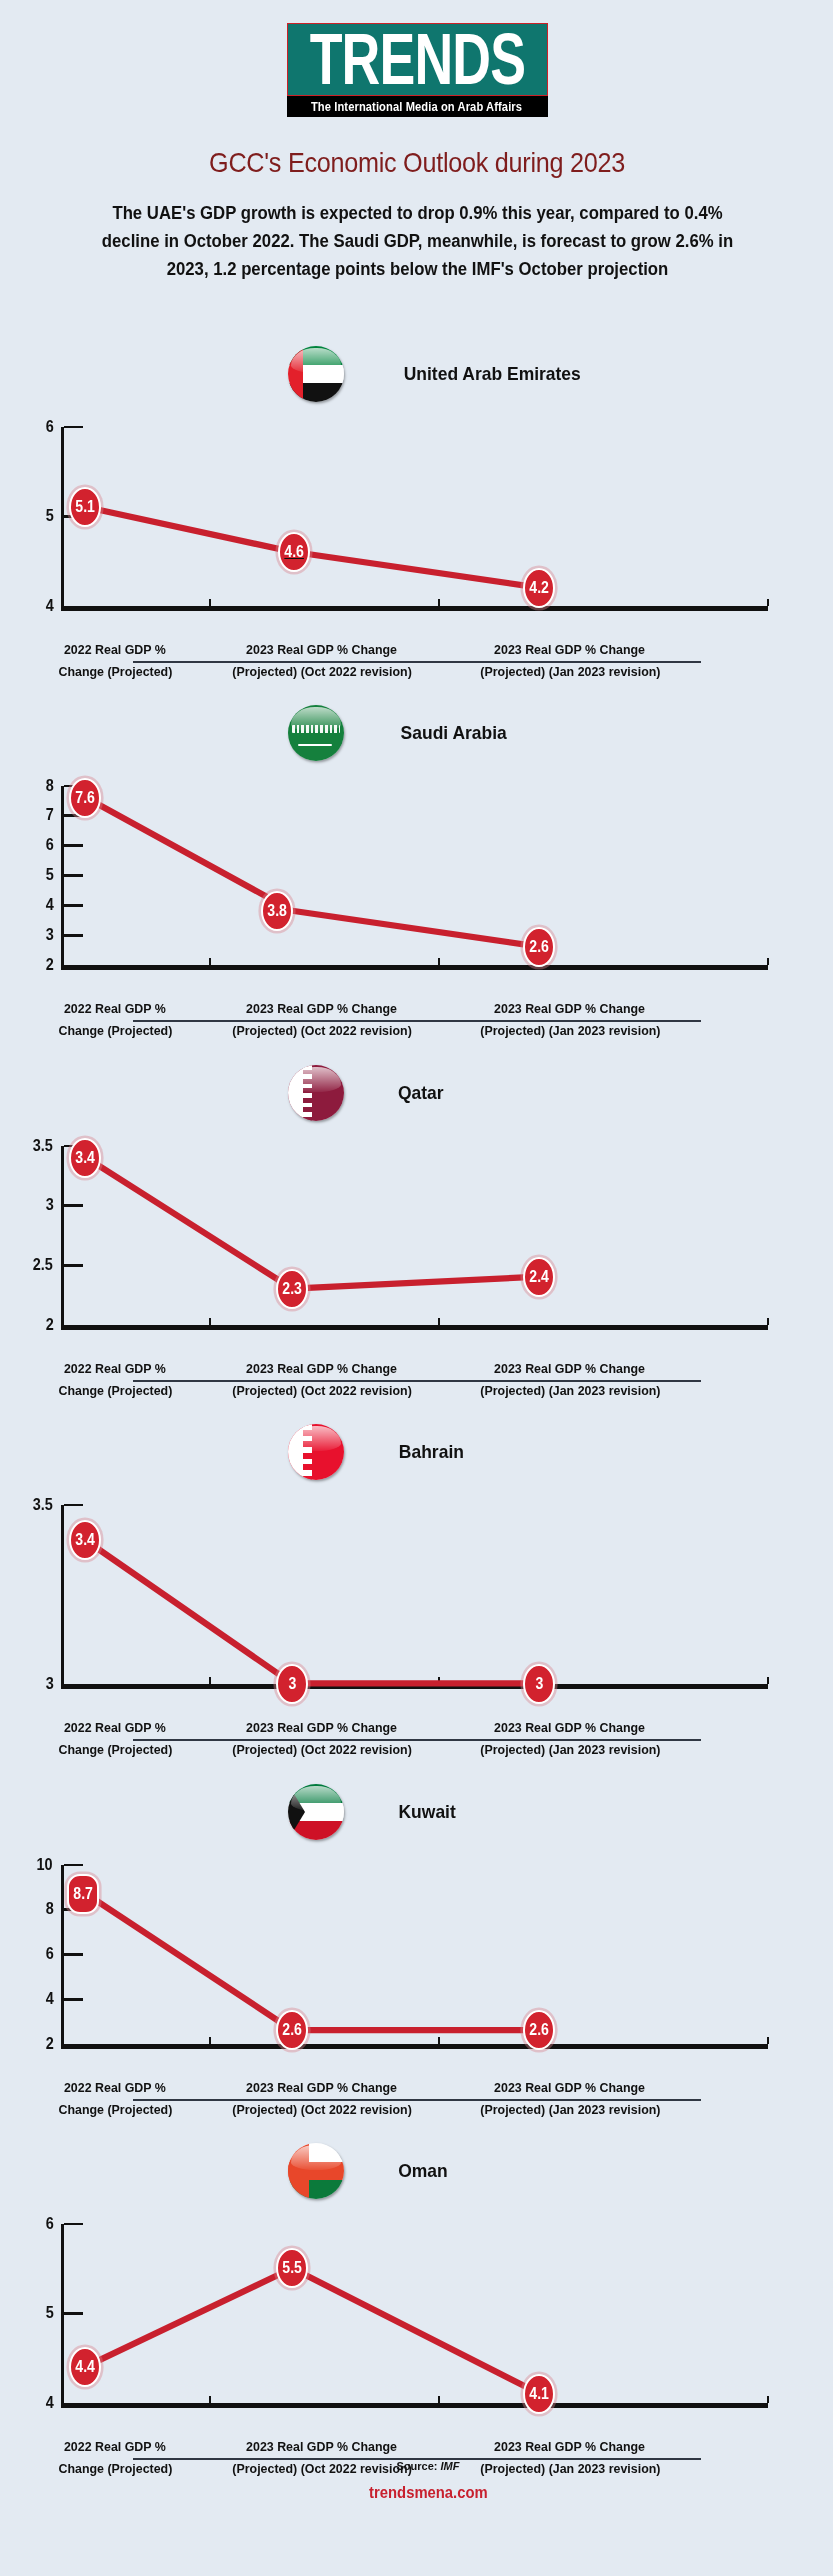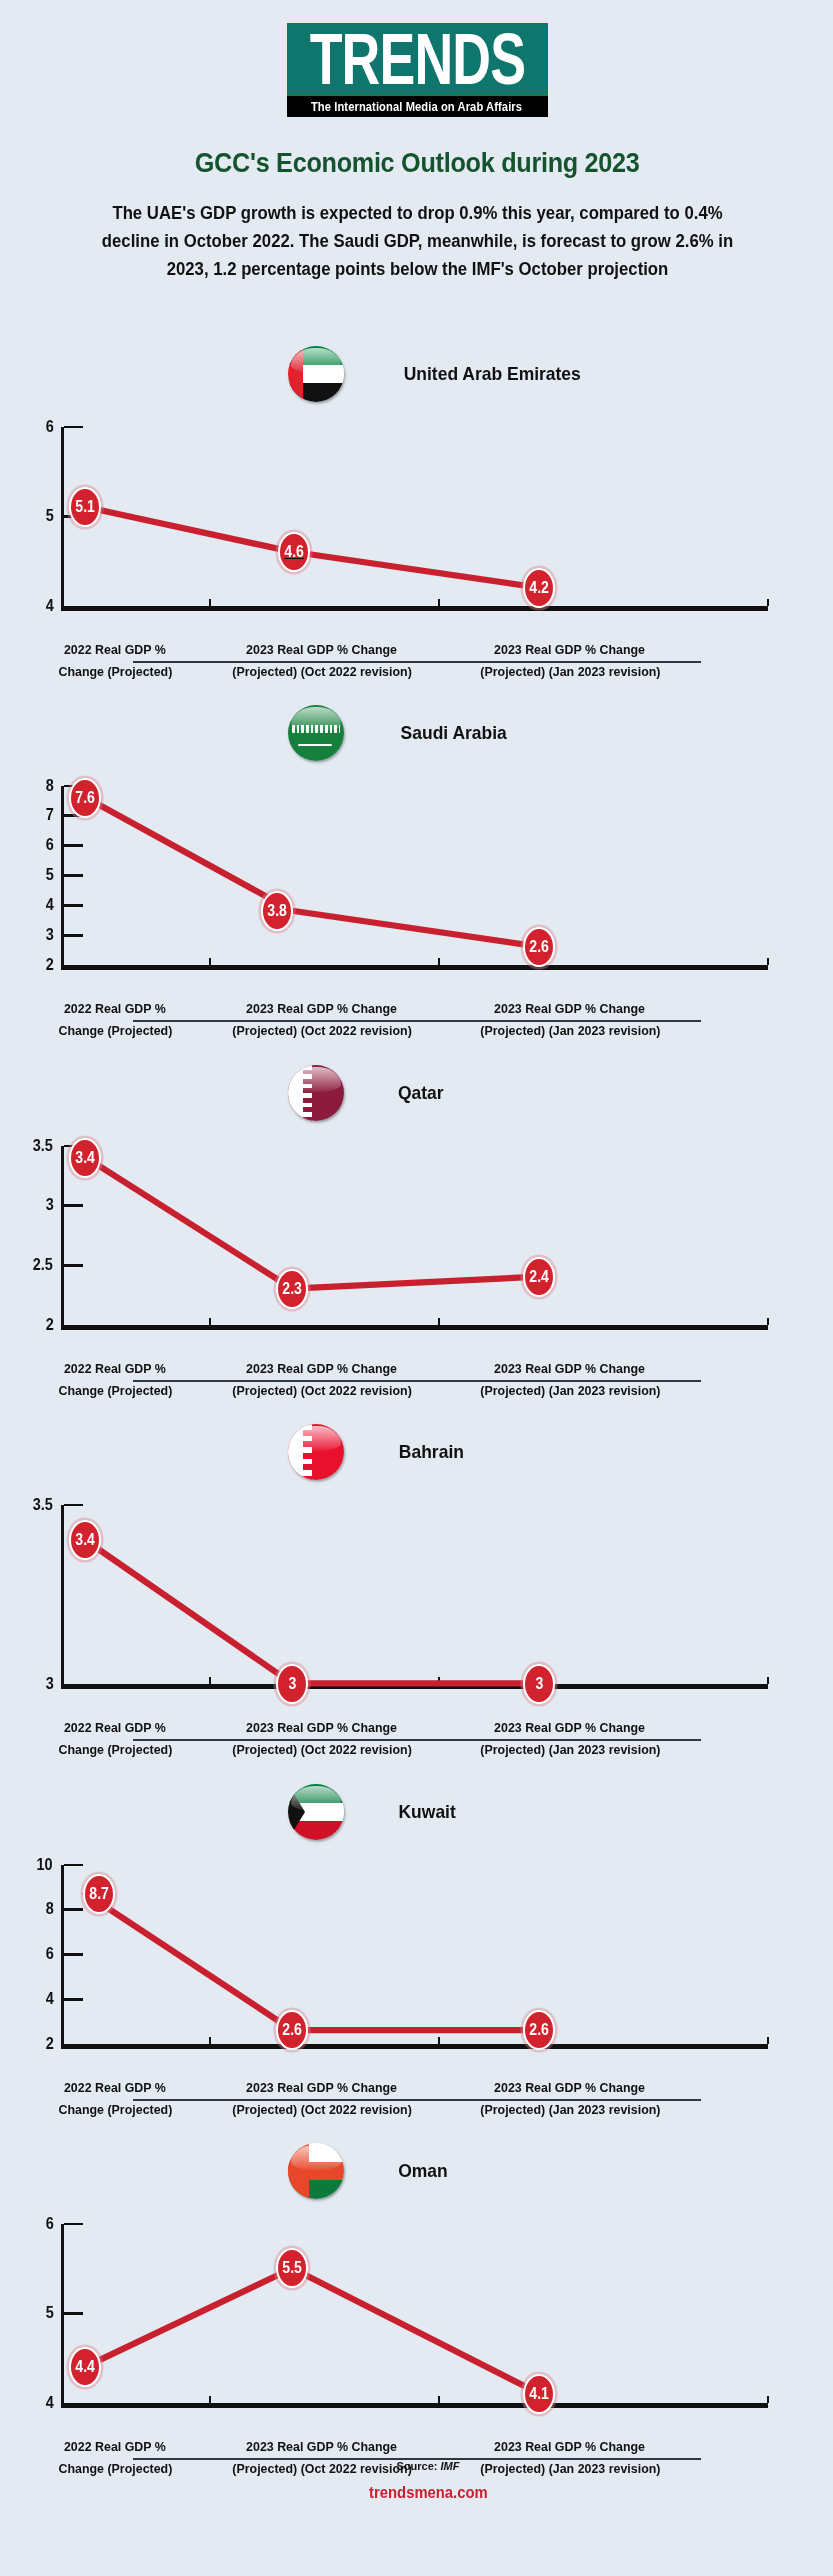--- a/index.html
+++ b/index.html
@@ -25,21 +25,21 @@
     font-family:"Liberation Sans","DejaVu Sans",sans-serif;
   }
   .logo-strip{
     background:#000;width:261px;height:21px;color:#fff;
     display:flex;align-items:center;justify-content:center;
     font-size:12px;font-weight:bold;letter-spacing:0.1px;
   }
   .logo-strip span{display:inline-block;transform:scaleX(.93);}
 
   #headline{
-    color:#14532d;font-size:28px;font-weight:bold;text-align:center;
+    color:#7f1d1d;font-size:28px;font-weight:normal;text-align:center;
     margin-top:30px;letter-spacing:-0.3px;
   }
   #headline span{display:inline-block;transform:scaleX(.90);}
   #subhead{
     width:693px;margin:21px auto 0;text-align:center;
     font-size:18px;font-weight:bold;line-height:1.55;color:#111;
   }
   #subhead span{display:inline-block;transform:scaleX(.93);}
 
   
@@ -316,21 +316,21 @@
         <div class="ytick" style="left: 64px; top: 58px;"></div>
         <div class="ylab" style="left: 4.2px; width: 50px; top: 59px;"><span>8</span></div>
         <div class="ytick" style="left: 64px; top: 13.5px;"></div>
         <div class="ylab" style="left: 4.2px; width: 50px; top: 14.6px;"><span>10</span></div>
         <div class="xtick" style="left: 209px; top: 187px;"></div>
         <div class="xtick" style="left: 438px; top: 187px;"></div>
         <div class="xtick" style="left: 767px; top: 187px;"></div>
         <svg class="series" width="834" height="208" viewBox="0 0 1600 400">
           <polyline points="163,83.90000000000003 560,346.2 1035,346.2" fill="none" stroke="#c8202e" stroke-width="12" stroke-linecap="round" stroke-linejoin="round"></polyline>
         </svg>
-        <div class="dot" style="left: 99px; top: 44px;">
+        <div class="dot" style="left: 83px; top: 44px; border-radius: 13px;">
           <b>8.7</b>
         </div>
         <div class="dot" style="left: 292px; top: 180px;">
           <b>2.6</b>
         </div>
         <div class="dot" style="left: 539px; top: 180px;">
           <b>2.6</b>
         </div>
       </div>
       <div class="xlabels">

